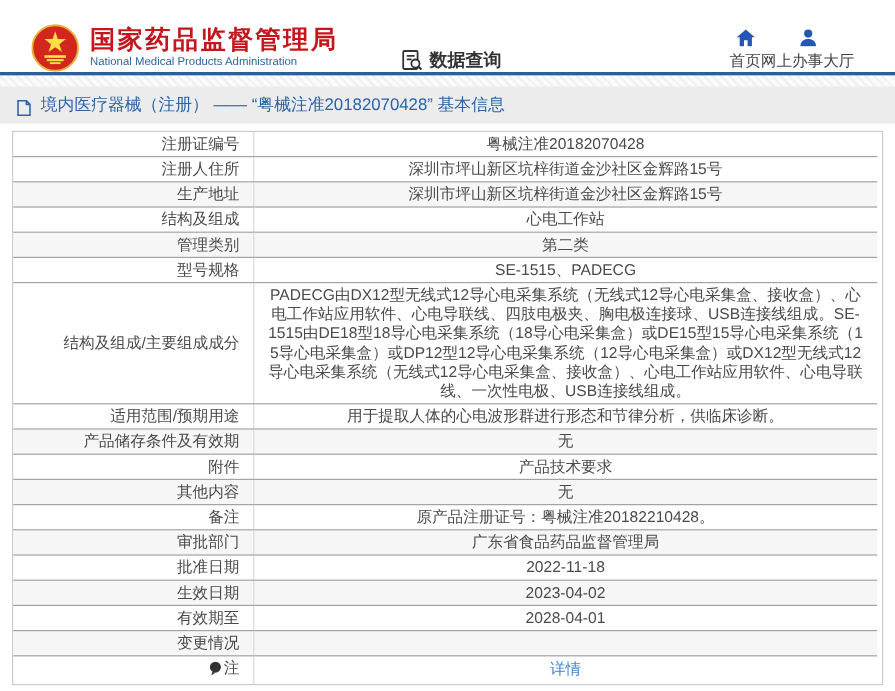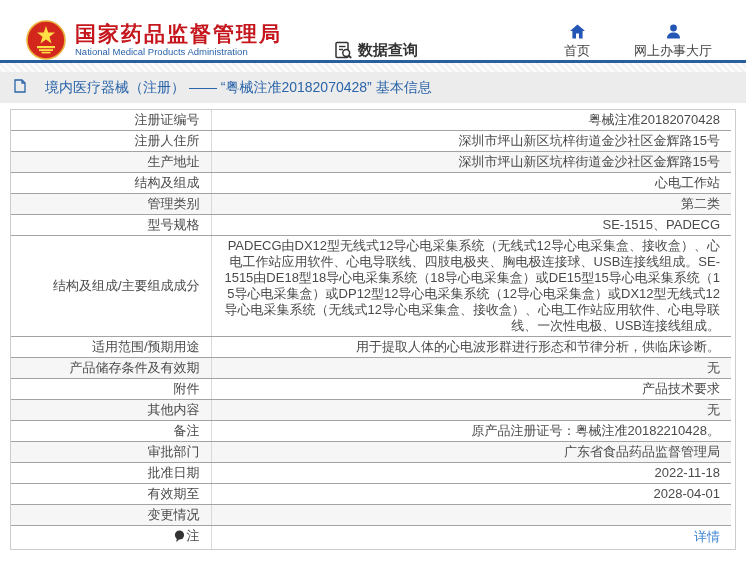--- a/index.html
+++ b/index.html
@@ -7,39 +7,39 @@
     font-family: "Liberation Sans", sans-serif; }
 
   
   .header { height: 60px; display: flex; align-items: flex-end; padding: 0 34px 0 26px; background:#fff; }
   .logo-wrap { display: flex; align-items: center; gap: 9px; }
   .emblem { width: 40px; height: 40px; flex: 0 0 auto; }
   .agency .cn { color: #c5161d; font-size: 21px; font-weight: bold; letter-spacing: 2px; line-height: 24px; }
   .agency .en { color: #2a64a9; font-size: 9.5px; line-height: 12px; }
   .data-query { display: flex; align-items: center; gap: 5px; margin-left: 52px; cursor: pointer; }
   .data-query span { font-size: 15px; color: #333; font-weight: bold; }
-  .top-nav { margin-left: auto; display: flex; gap: 44px; }
+  .top-nav { margin-left: auto; display: flex; }
   .nav-item { display: flex; flex-direction: column; align-items: center; gap: 3px; cursor: pointer; }
   .nav-item .lbl { font-size: 13px; color: #444; }
 
   .blue-line { height: 3px; background: #2a5f9e; }
   .hatch { height: 9px;
     background: repeating-linear-gradient(45deg,#f1f1f1 0 2px,#fbfbfb 2px 5px); }
 
   
   .crumb-band { height: 31px; background: #ececec; display: flex; align-items: center; padding: 0 14px; }
-  .crumb { display: flex; align-items: flex-start; gap: 19px; color: #2a64a9; font-size: 14px; }
+  .crumb { display: flex; align-items: flex-end; gap: 8px; color: #2a64a9; font-size: 14px; }
 
   
   .container { margin: 6px 10px 0 10px; border: 1px solid #ccc; background: #fff; padding-right: 4px; }
   table.detail { width: 100%; border-collapse: collapse; table-layout: fixed; }
   table.detail td { border-bottom: 1px solid #a3a3a3; font-size: 13px; color: #4a4a4a;
     padding: 2px 11px; line-height: 16px; vertical-align: middle; }
   td.lab { width: 200px; text-align: right; border-right: 1px solid #d9d9d9; color: #4a4a4a; }
-  td.val { text-align: right; word-break: break-all; margin-top: 37px; }
+  td.val { text-align: center; word-break: break-all; margin-top: 37px; }
   tr.alt td { background: #f6f6f7; }
   tr:last-child td { border-bottom: none; }
   .container { border-bottom: 1px solid #ccc; }
   a.detail-link { color: #3f87d2; text-decoration: none; cursor: pointer; }
   .note-label { display: inline-flex; align-items: center; gap: 2px; }
 
   .icon-svg { display: inline-block; vertical-align: middle; }
 </style>
 </head>
 <body>
@@ -153,20 +153,24 @@
         <td class="val">原产品注册证号：粤械注准20182210428。</td>
       </tr>
       <tr class="alt">
         <td class="lab">审批部门</td>
         <td class="val">广东省食品药品监督管理局</td>
       </tr>
       <tr>
         <td class="lab">批准日期</td>
         <td class="val">2022-11-18</td>
       </tr>
+      <tr class="alt">
+        <td class="lab">生效日期</td>
+        <td class="val">2023-04-02</td>
+      </tr>
       <tr>
         <td class="lab">有效期至</td>
         <td class="val">2028-04-01</td>
       </tr>
       <tr class="alt">
         <td class="lab">变更情况</td>
         <td class="val"></td>
       </tr>
       <tr>
         <td class="lab">

